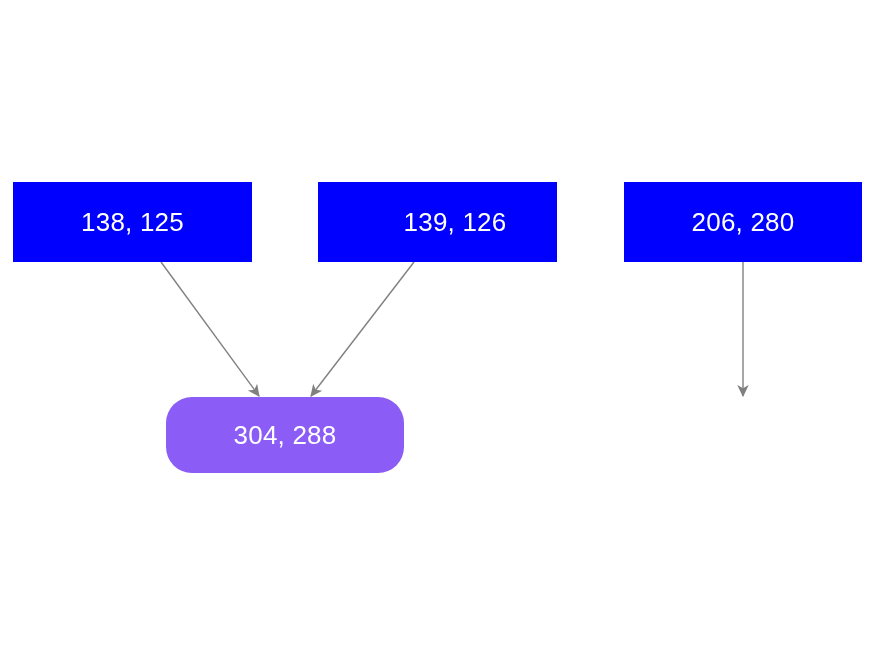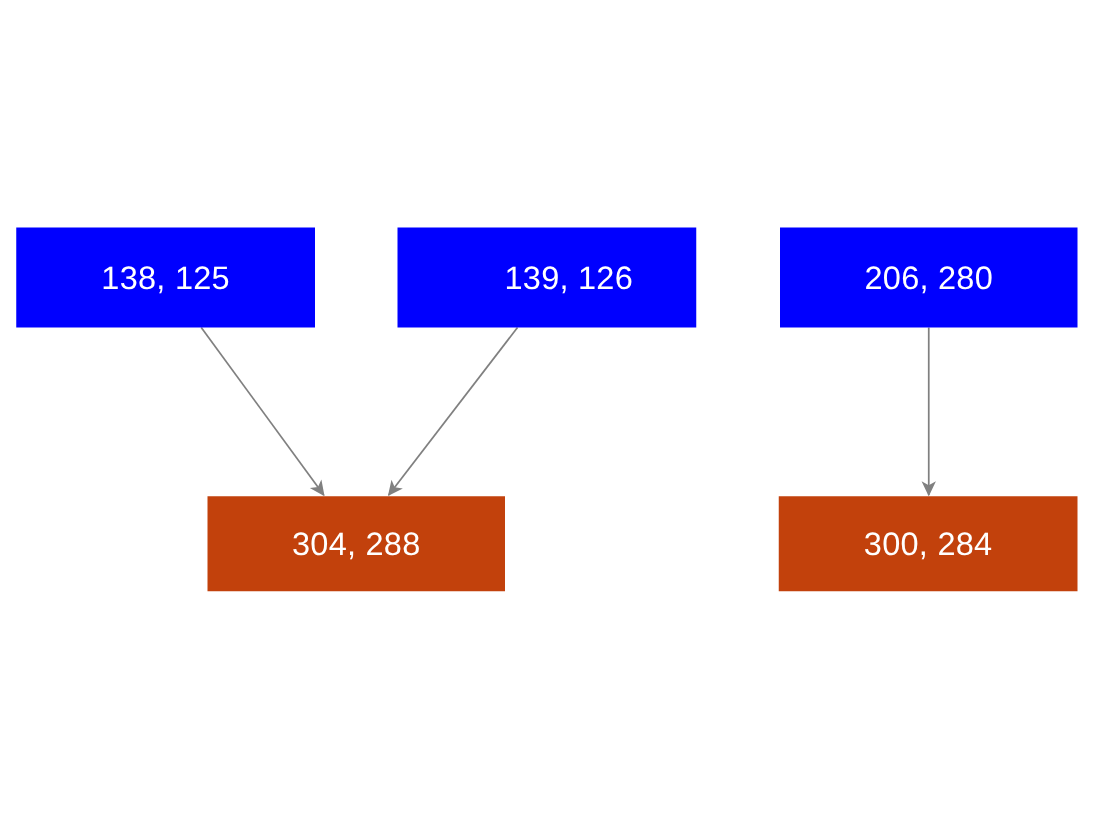--- a/index.html
+++ b/index.html
@@ -38,21 +38,21 @@
     line-height: 1;
     letter-spacing: 0.2px;
     white-space: nowrap;
     user-select: none;
   }
   .node-label {
     color: #ffffff;
     font-size: 26px;
   }
   .node-source { background: #0000ff; }
-  .node-target { background: #c2410c; }
+  .node-target { background: #8b5cf6; border-radius: 26px; }
 </style>
 </head>
 <body>
 
 <div id="canvas">
 
   <svg id="edge-layer" viewBox="0 0 875 656" width="875" height="656" xmlns="http://www.w3.org/2000/svg">
     <defs>
       <marker id="arrowhead" markerWidth="9" markerHeight="9" refX="8.2" refY="4.5" orient="auto" markerUnits="strokeWidth">
         <path d="M 0.3 0.4 L 9 4.5 L 0.3 8.6 L 2.6 4.5 Z" fill="#808080"></path>
@@ -75,17 +75,14 @@
   </div>
 
   <div class="node node-source" style="left:624px; top:182px; width:238px; height:80px;">
     <span class="node-label">206, 280</span>
   </div>
 
   <div class="node node-target" style="left:166px; top:397px; width:238px; height:76px;">
     <span class="node-label">304, 288</span>
   </div>
 
-  <div class="node node-target" style="left:623px; top:397px; width:239px; height:76px;">
-    <span class="node-label">300, 284</span>
-  </div>
 
 </div>
 
 </body></html>

